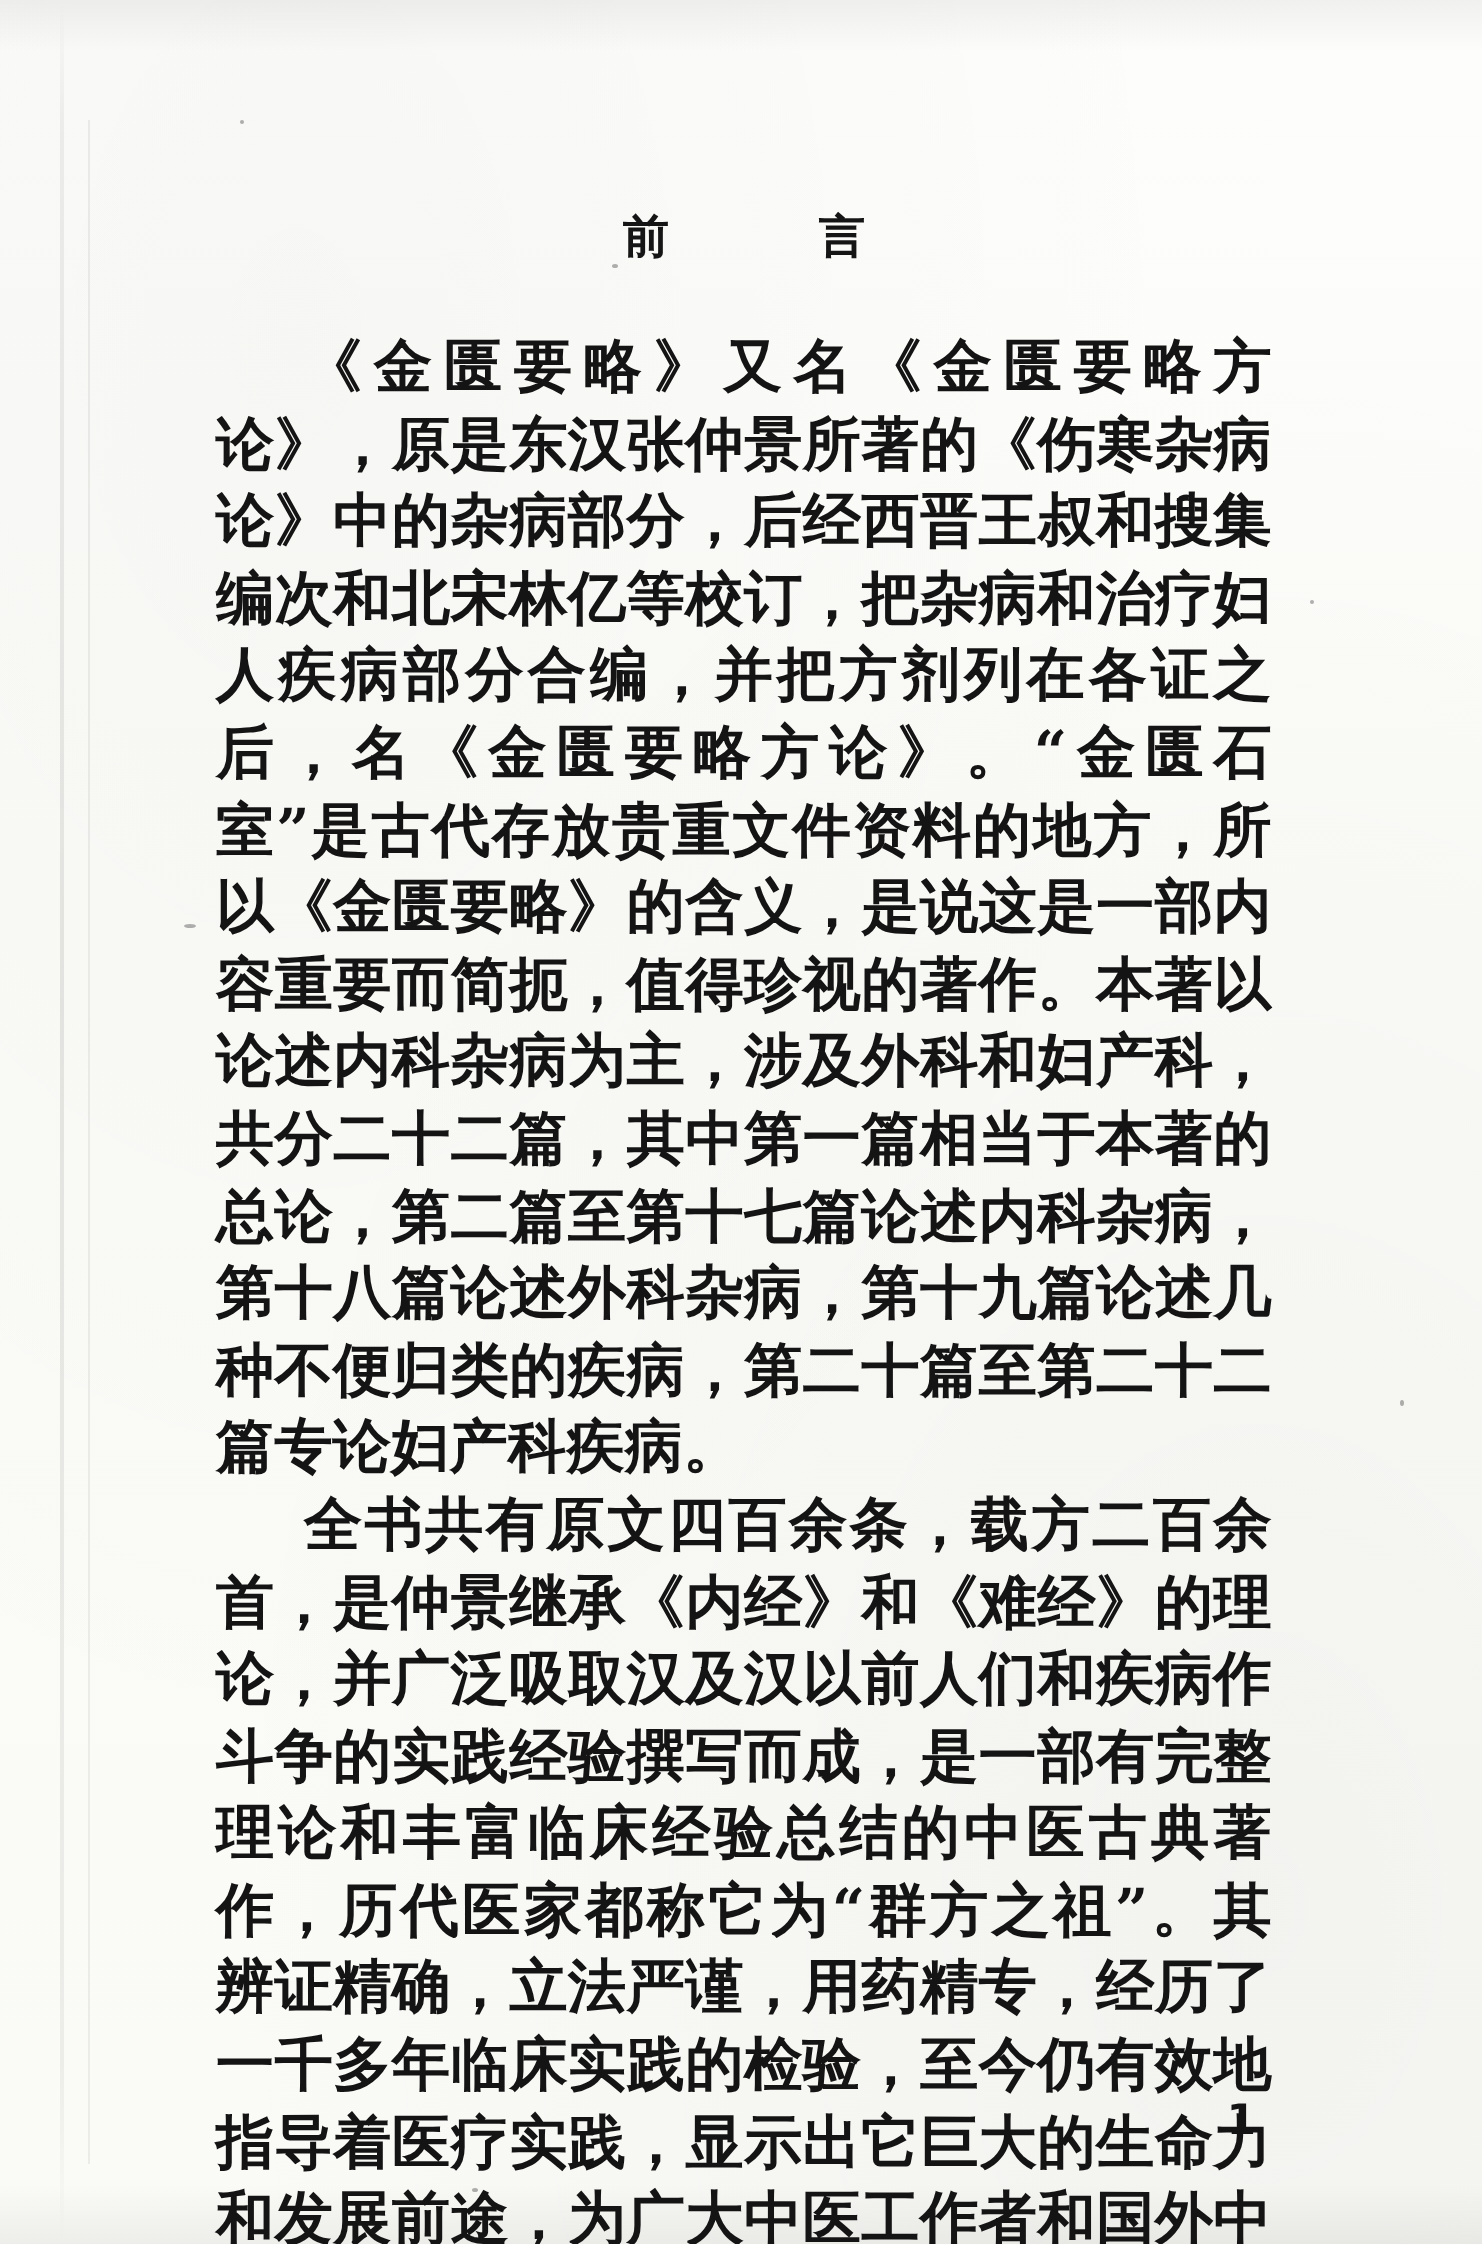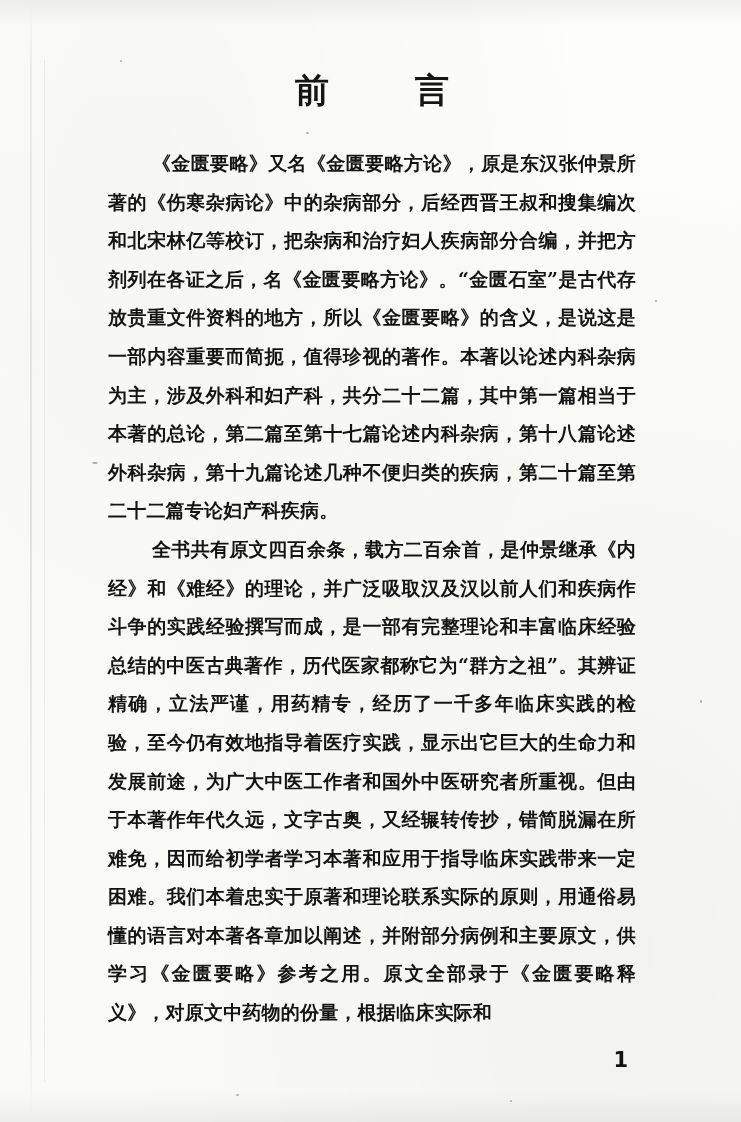--- a/index.html
+++ b/index.html
@@ -58,37 +58,37 @@
   .content {
     position: absolute;
     left: 108px;
     top: 0;
     width: 528px;
     height: 1122px;
   }
 
   .page-title {
     margin: 0;
-    padding-top: 68px;
+    padding-top: 103px;
     text-align: center;
-    font-size: 34px;
+    font-size: 23px;
     font-weight: 700;
     letter-spacing: 26px;
     text-indent: 26px;
     color: #151515;
     font-family: "DejaVu Sans", "Liberation Sans", sans-serif;
   }
 
   .body-text {
     margin-top: 30px;
   }
 
   .para {
     margin: 12px 0 0 0;
-    font-size: 19px;
+    font-size: 29px;
     line-height: 38.6px;
     color: #141414;
     text-align: justify;
     text-justify: inter-character;
     text-indent: 44px;
     font-family: "DejaVu Serif", "Liberation Serif", serif;
     font-weight: 600;
     letter-spacing: 0.2px;
   }
   .para + .para {

